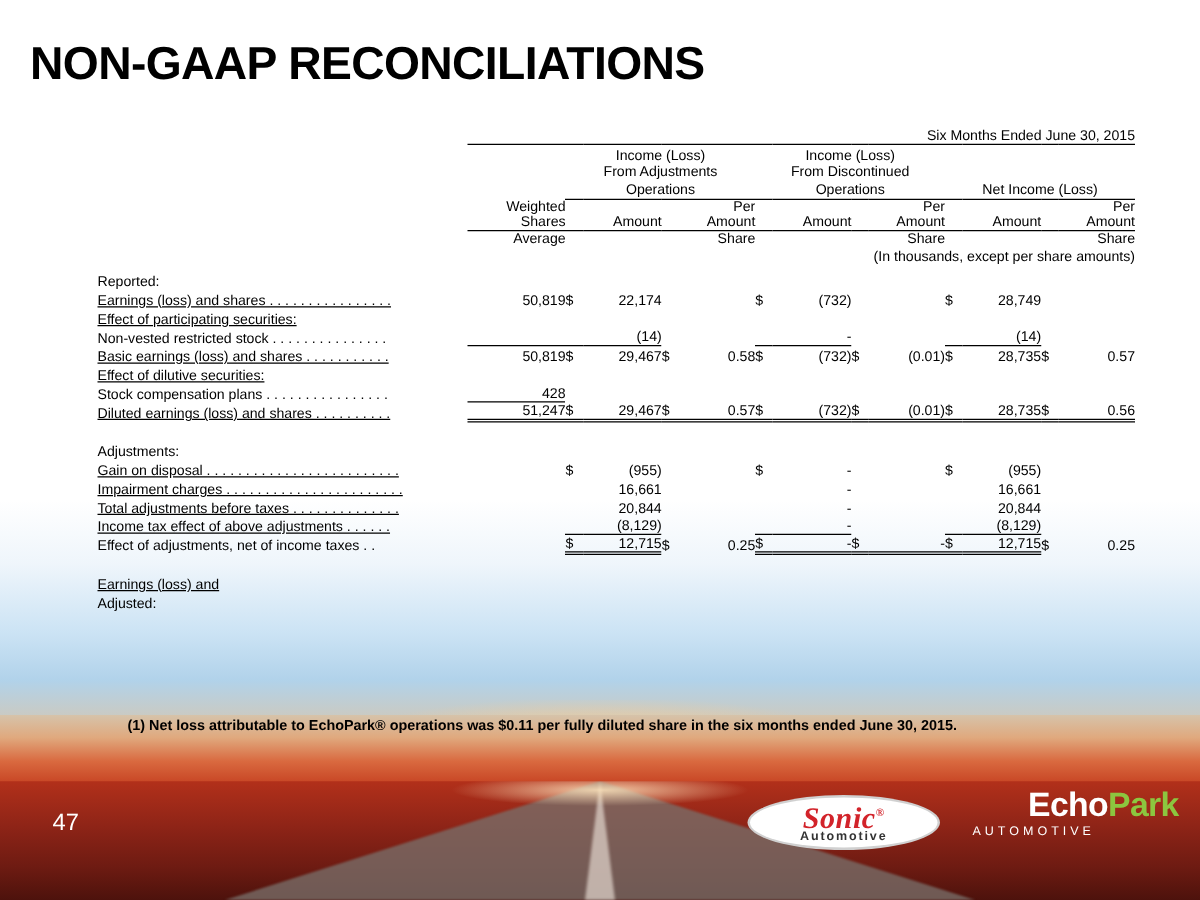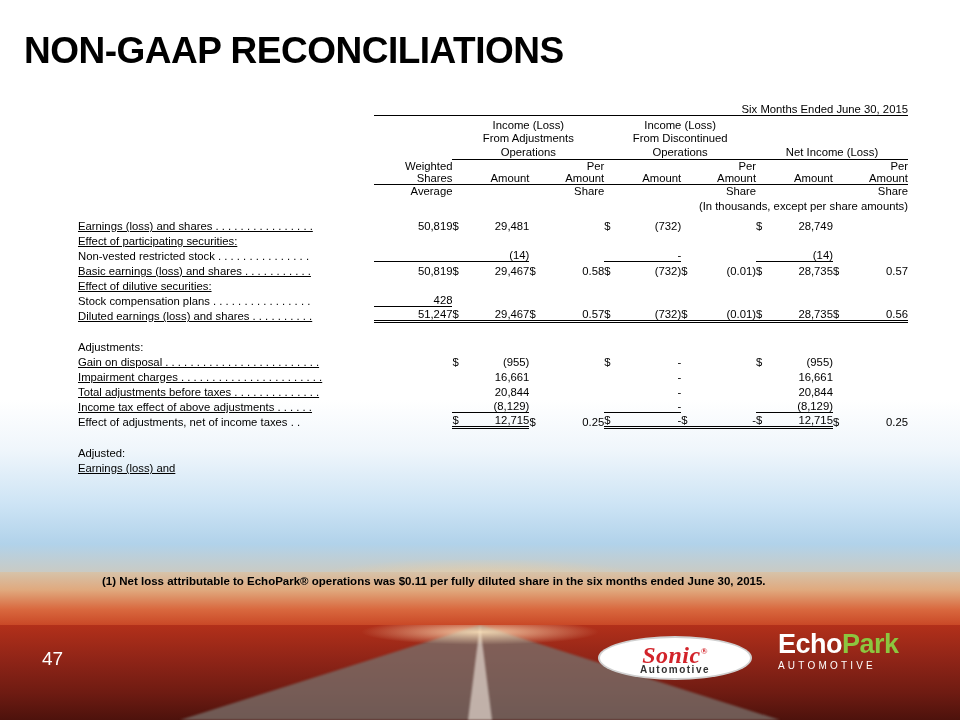--- a/index.html
+++ b/index.html
@@ -91,20 +91,21 @@
   }
   .sonic-sub {
     position:absolute; left:0; top:32px; width:150px; text-align:center;
     font-size:10px; font-weight:bold; color:#333; letter-spacing:1.5px;
   }
   .sonic-reg { font-size:9px; vertical-align:super; }
   .echo-logo { position:absolute; left:178px; top:2px; width:165px; }
   .echo-word {
     font-size:27px; font-weight:bold; color:#ffffff; letter-spacing:-0.5px;
     line-height:1.05;
+    text-align:right;
   }
   .echo-word .green { color:#8cc63f; }
   .echo-sub {
     font-size:10px; color:#ffffff; letter-spacing:3.2px; margin-top:2px;
   }
 
   
   .tbl-wrap {
     position:absolute; left:78px; top:100px; width:830px;
     font-size:11.3px; color:#000;
@@ -232,26 +233,30 @@
       </tr>
 
       <tr class="rowh">
         <td></td>
         <td colspan="13" class="c b">(In thousands, except per share amounts)</td>
       </tr>
       <tr style="height:5px">
             <td colspan="14"></td>
           </tr>
 
+      <tr class="rowh">
+        <td class="lbl b">Reported:</td>
+        <td colspan="13"></td>
+      </tr>
 
       <tr class="rowh">
         <td class="lbl ind1">Earnings (loss) and shares . . . . . . . . . . . . . . . .</td>
         <td class="num">50,819</td>
         <td class="cur">$</td>
-        <td class="num">29,481</td>
+        <td class="num">22,174</td>
         <td class="cur"></td>
         <td class="num"></td>
         <td class="cur">$</td>
         <td class="num">(732)</td>
         <td class="cur"></td>
         <td class="num"></td>
         <td class="cur">$</td>
         <td class="num">28,749</td>
         <td class="cur"></td>
         <td class="num"></td>
@@ -417,26 +422,26 @@
         <td class="num dbl">12,715</td>
         <td class="cur">$</td>
         <td class="num">0.25</td>
       </tr>
 
       <tr class="sp-lg">
             <td colspan="14"></td>
           </tr>
 
       <tr class="rowh">
+        <td class="lbl ind1">Earnings (loss) and</td>
+        <td colspan="13"></td>
+      </tr>
+
+      <tr class="rowh">
         <td class="lbl b">Adjusted:</td>
-        <td colspan="13"></td>
-      </tr>
-
-      <tr class="rowh">
-        <td class="lbl ind1">Earnings (loss) and</td>
         <td colspan="13"></td>
       </tr>
 
 
     </tbody>
       </table>
   </div>
 
   <div class="footnote">(1) Net loss attributable to EchoPark® operations was $0.11 per fully diluted share in the six months ended June 30, 2015.</div>
 

